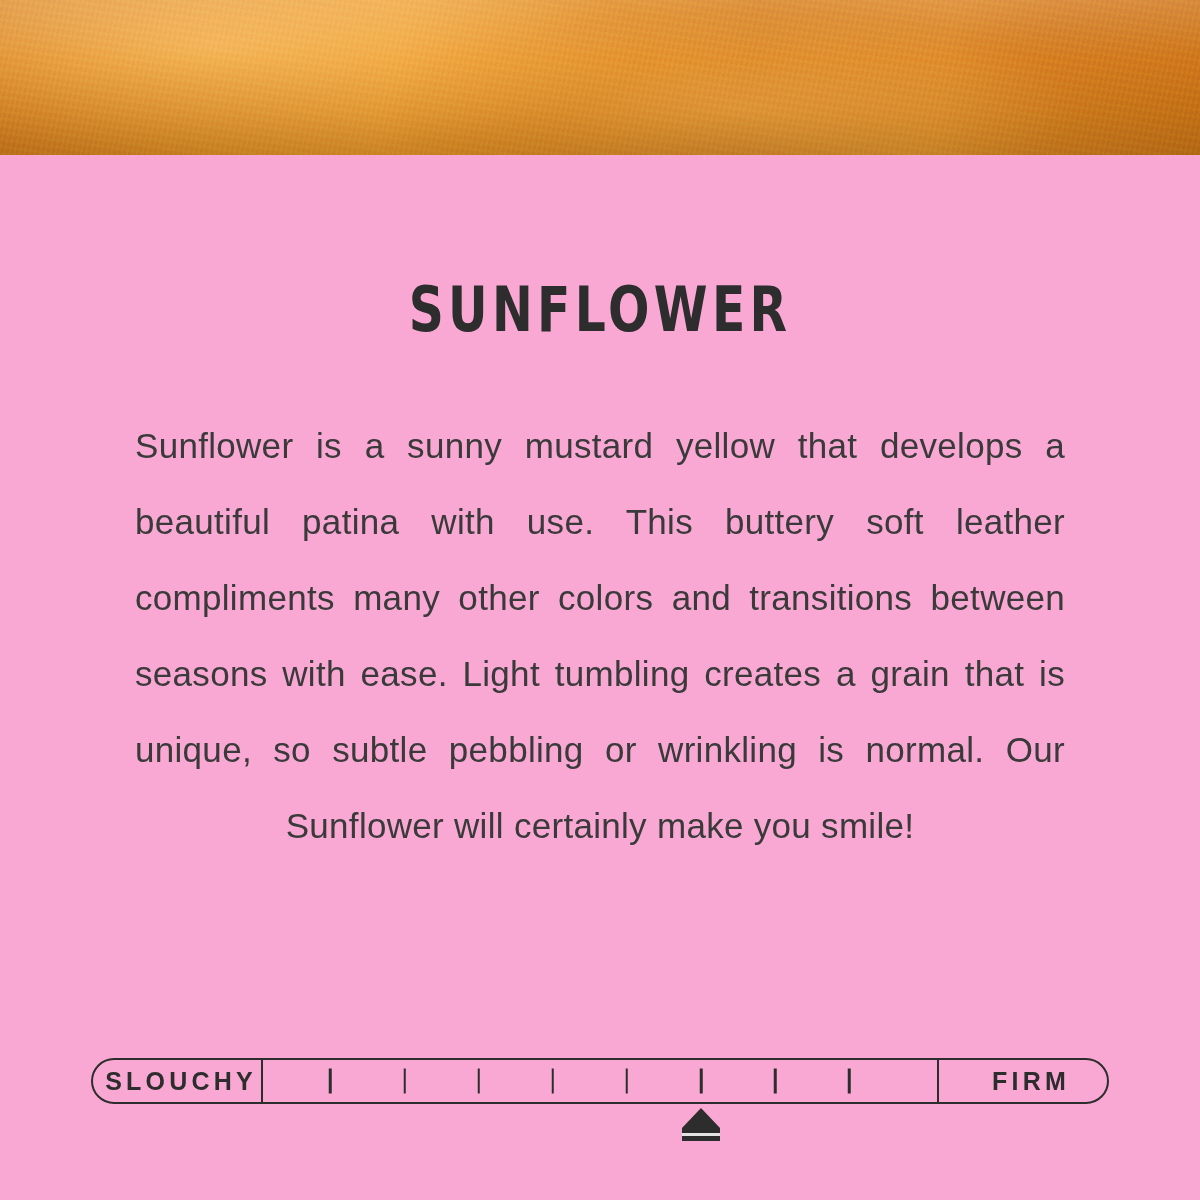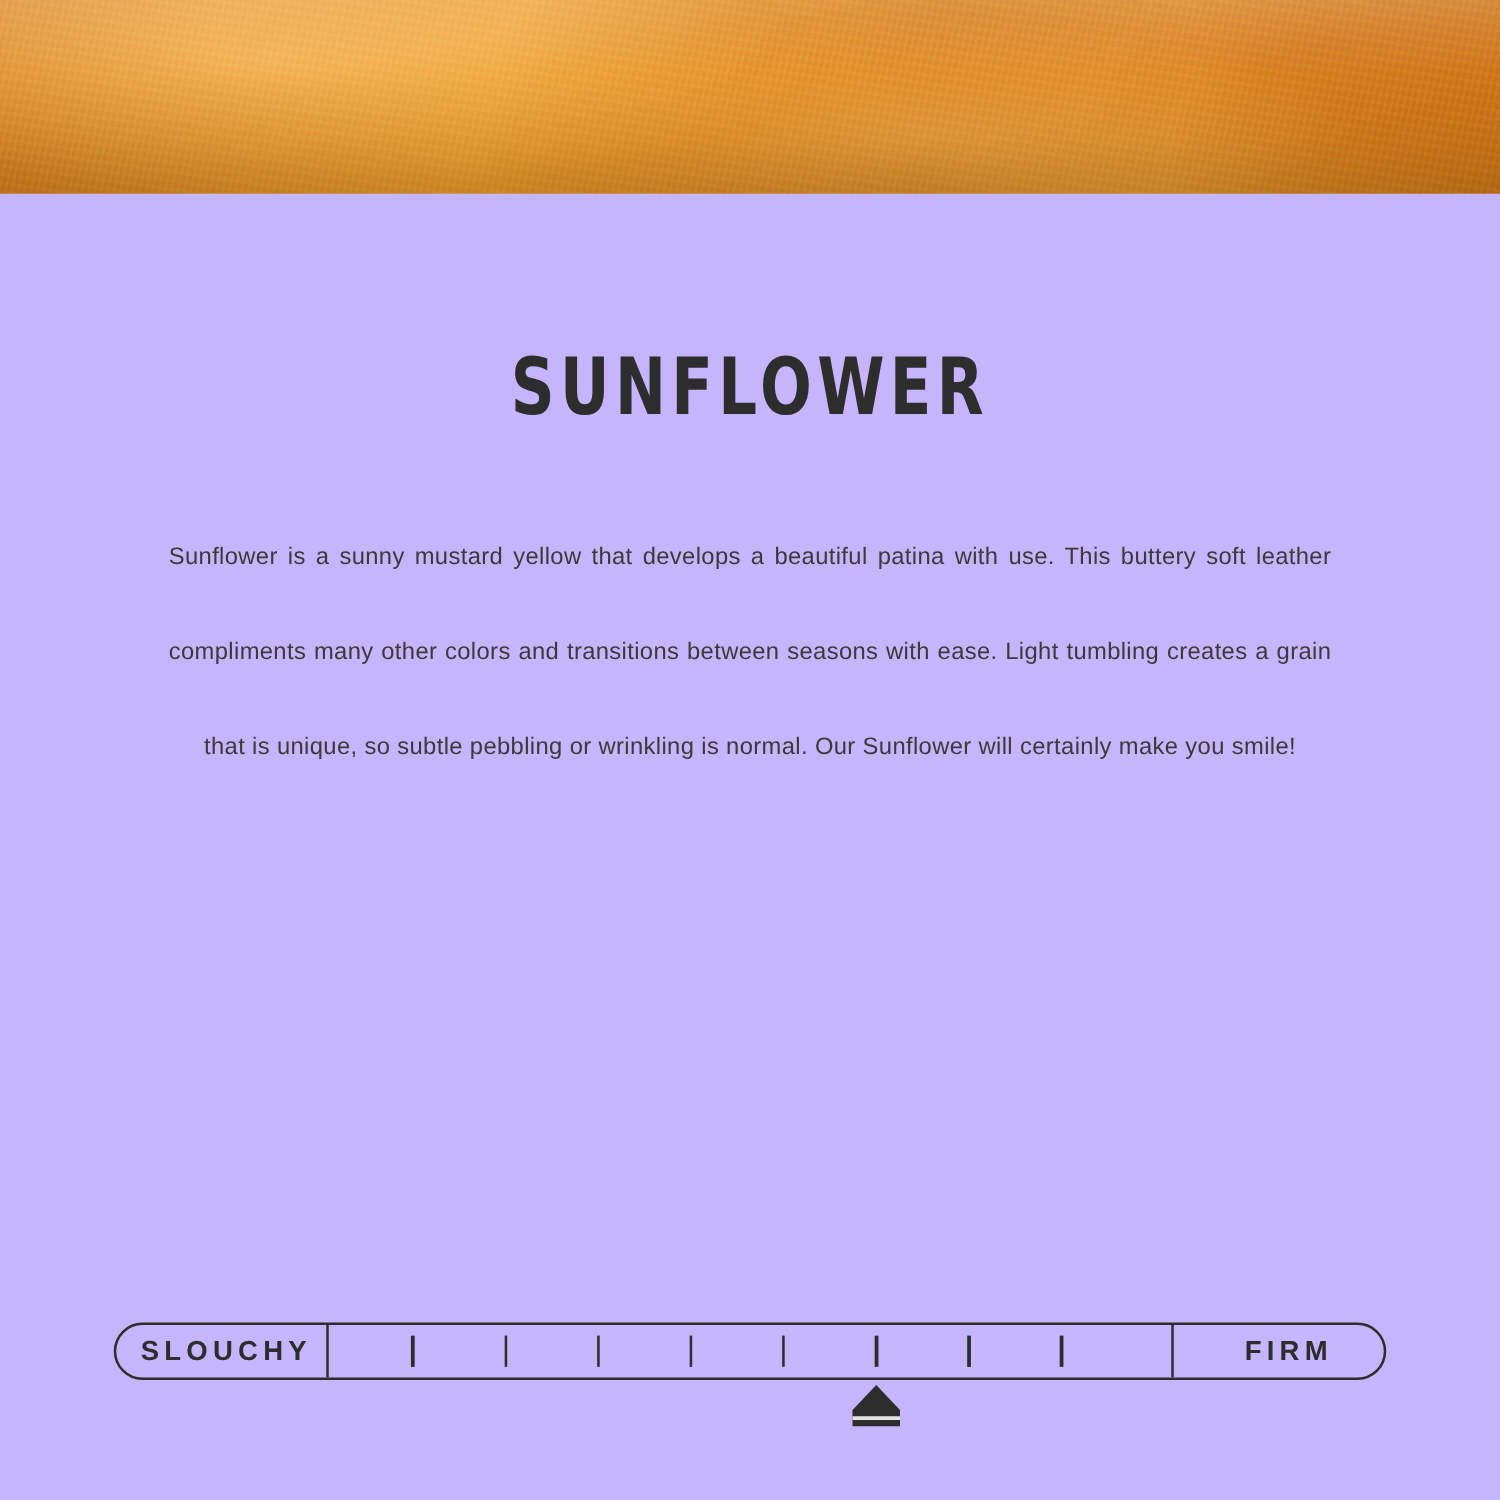--- a/index.html
+++ b/index.html
@@ -10,21 +10,21 @@
     width: 1200px;
     height: 1200px;
     background: #e3e3e3;
     font-family: "DejaVu Sans", sans-serif;
     overflow: hidden;
   }
   .page {
     position: relative;
     width: 1200px;
     height: 1200px;
-    background: #c4b5fd;
+    background: #f9a8d4;
   }
 
   
   .swatch {
     position: relative;
     width: 1200px;
     height: 155px;
     background:
       radial-gradient(ellipse 60% 120% at 18% 30%, rgba(255,205,120,0.55), rgba(255,205,120,0) 60%),
       radial-gradient(ellipse 45% 100% at 62% 70%, rgba(255,190,95,0.45), rgba(255,190,95,0) 62%),
@@ -60,21 +60,21 @@
     transform: scaleX(0.86);
   }
 
   
   .description {
     width: 930px;
     margin: 62px auto 0 auto;
     text-align: justify;
     text-align-last: center;
     font-family: "Liberation Sans", sans-serif;
-    font-size: 19px;
+    font-size: 35px;
     line-height: 76px;
     letter-spacing: 0.3px;
     color: #3a3a3a;
     font-weight: 400;
   }
 
   
   .scales {
     position: absolute;
     left: 0;
@@ -96,21 +96,21 @@
   }
   .scale-label {
     position: absolute;
     top: 0;
     height: 100%;
     display: flex;
     align-items: center;
     justify-content: center;
     font-family: "Liberation Sans", sans-serif;
     font-weight: 700;
-    font-size: 22px;
+    font-size: 25px;
     letter-spacing: 4.2px;
     color: #2d2d2d;
     box-sizing: border-box;
   }
   .scale-label.left {
     left: 0;
     width: 170px;
     border-right: 2.5px solid #2d2d2d;
     padding-left: 8px;
   }

